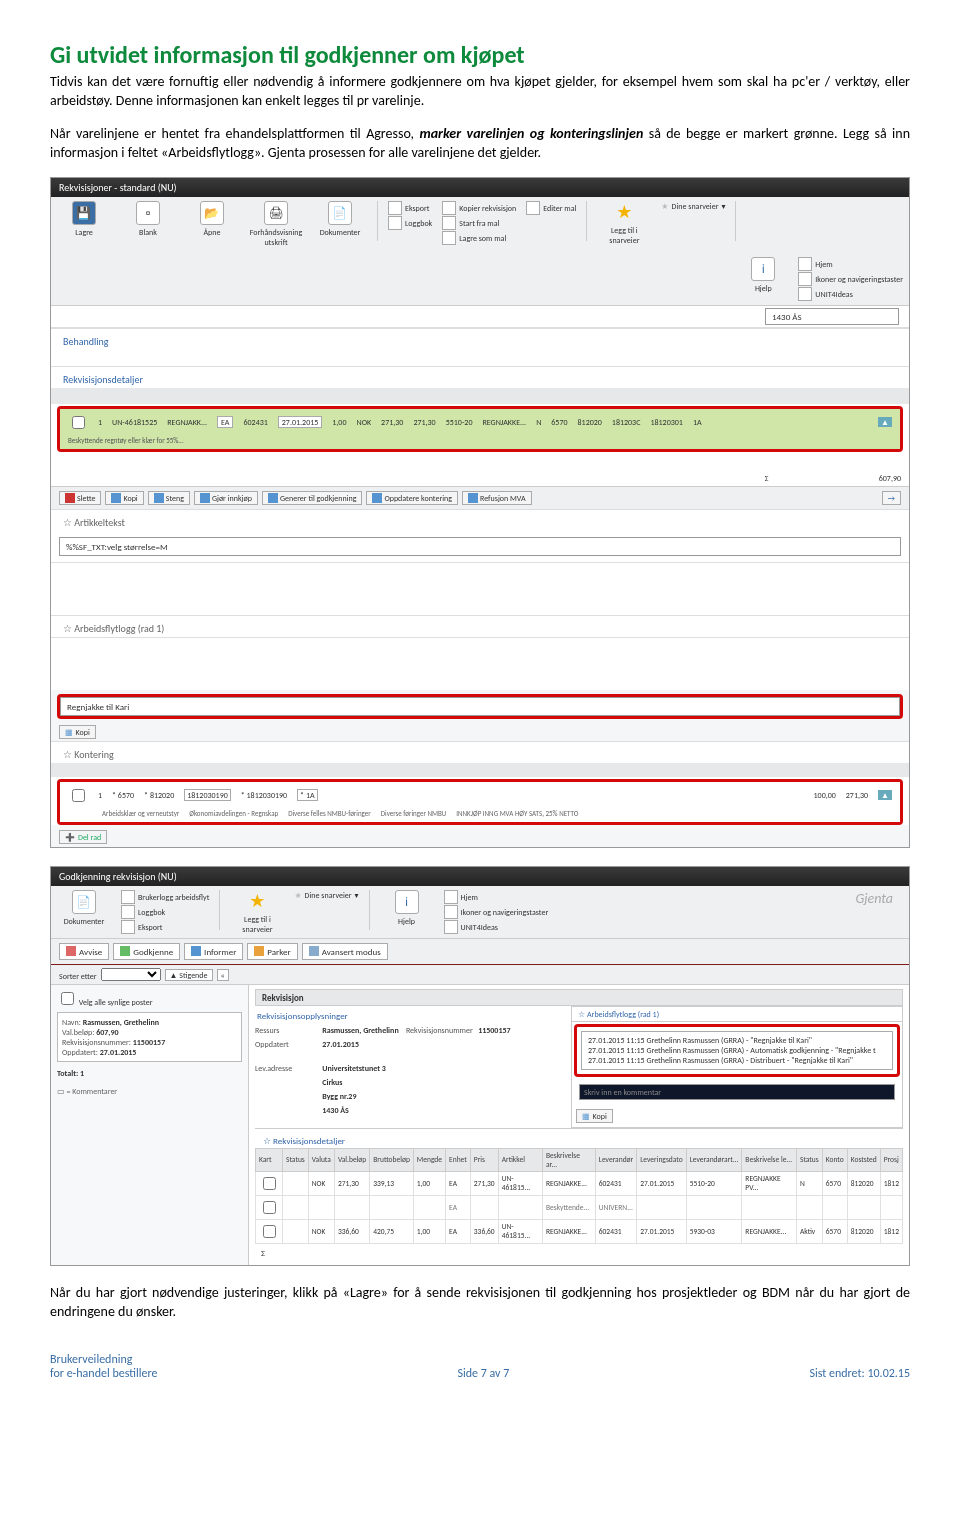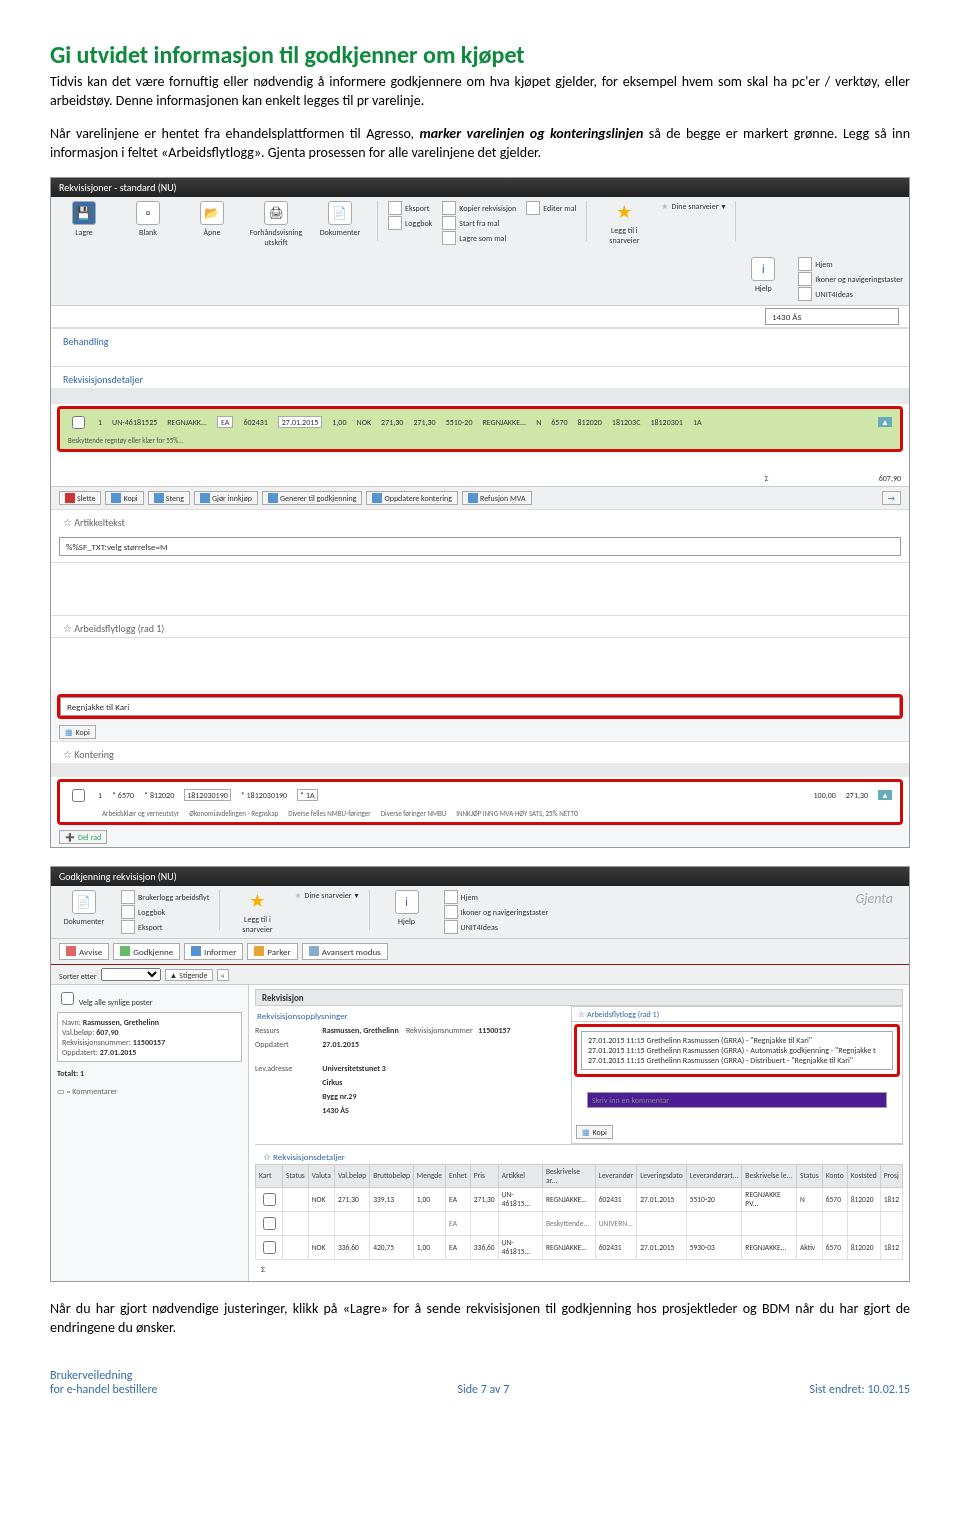--- a/index.html
+++ b/index.html
@@ -100,21 +100,21 @@
   .s2-right{flex:1;padding:4px 6px;}
   .rek-title{background:#e6e8ea;padding:2px 6px;font-size:9px;font-weight:bold;border:1px solid #ccc;}
   .rek-sub{color:#3366aa;font-size:9px;padding:4px 2px;}
   .info-grid{display:flex;gap:30px;font-size:8px;}
   .info-col{display:flex;flex-direction:column;gap:4px;}
   .info-col .k{color:#555;}
   .info-col .v{font-weight:bold;}
   .arbeid-box{border:1px solid #ccc;margin-left:auto;width:330px;font-size:8px;background:#fff;}
   .arbeid-box .hdr{color:#3366aa;padding:2px 6px;border-bottom:1px solid #ccc;}
   .arbeid-box .content{padding:3px 6px;line-height:1.3;border:1px solid #aaa;margin:4px;}
-  .skriv-input{border:1px solid #999;background:#4c1d95;color:#888;padding:2px 4px;font-size:8px;margin:15px;}
+  .skriv-input{border:1px solid #999;background:#0f172a;color:#888;padding:2px 4px;font-size:8px;margin:7px;}
   .s2-detail-hdr{color:#3366aa;font-size:9px;padding:6px 8px 2px 8px;background:#fff;border-top:1px solid #ccc;}
   .s2-table{width:100%;border-collapse:collapse;font-size:7.5px;}
   .s2-table th{background:#e6e8ea;border:1px solid #ccc;padding:2px 3px;font-weight:normal;color:#444;text-align:left;}
   .s2-table td{border:1px solid #e0e0e0;padding:2px 3px;background:#fff;}
   
   .footer{display:flex;justify-content:space-between;font-size:12px;margin-top:30px;}
   .footer .l{color:#3a6ea5;}
 </style>
 </head>
 <body>

